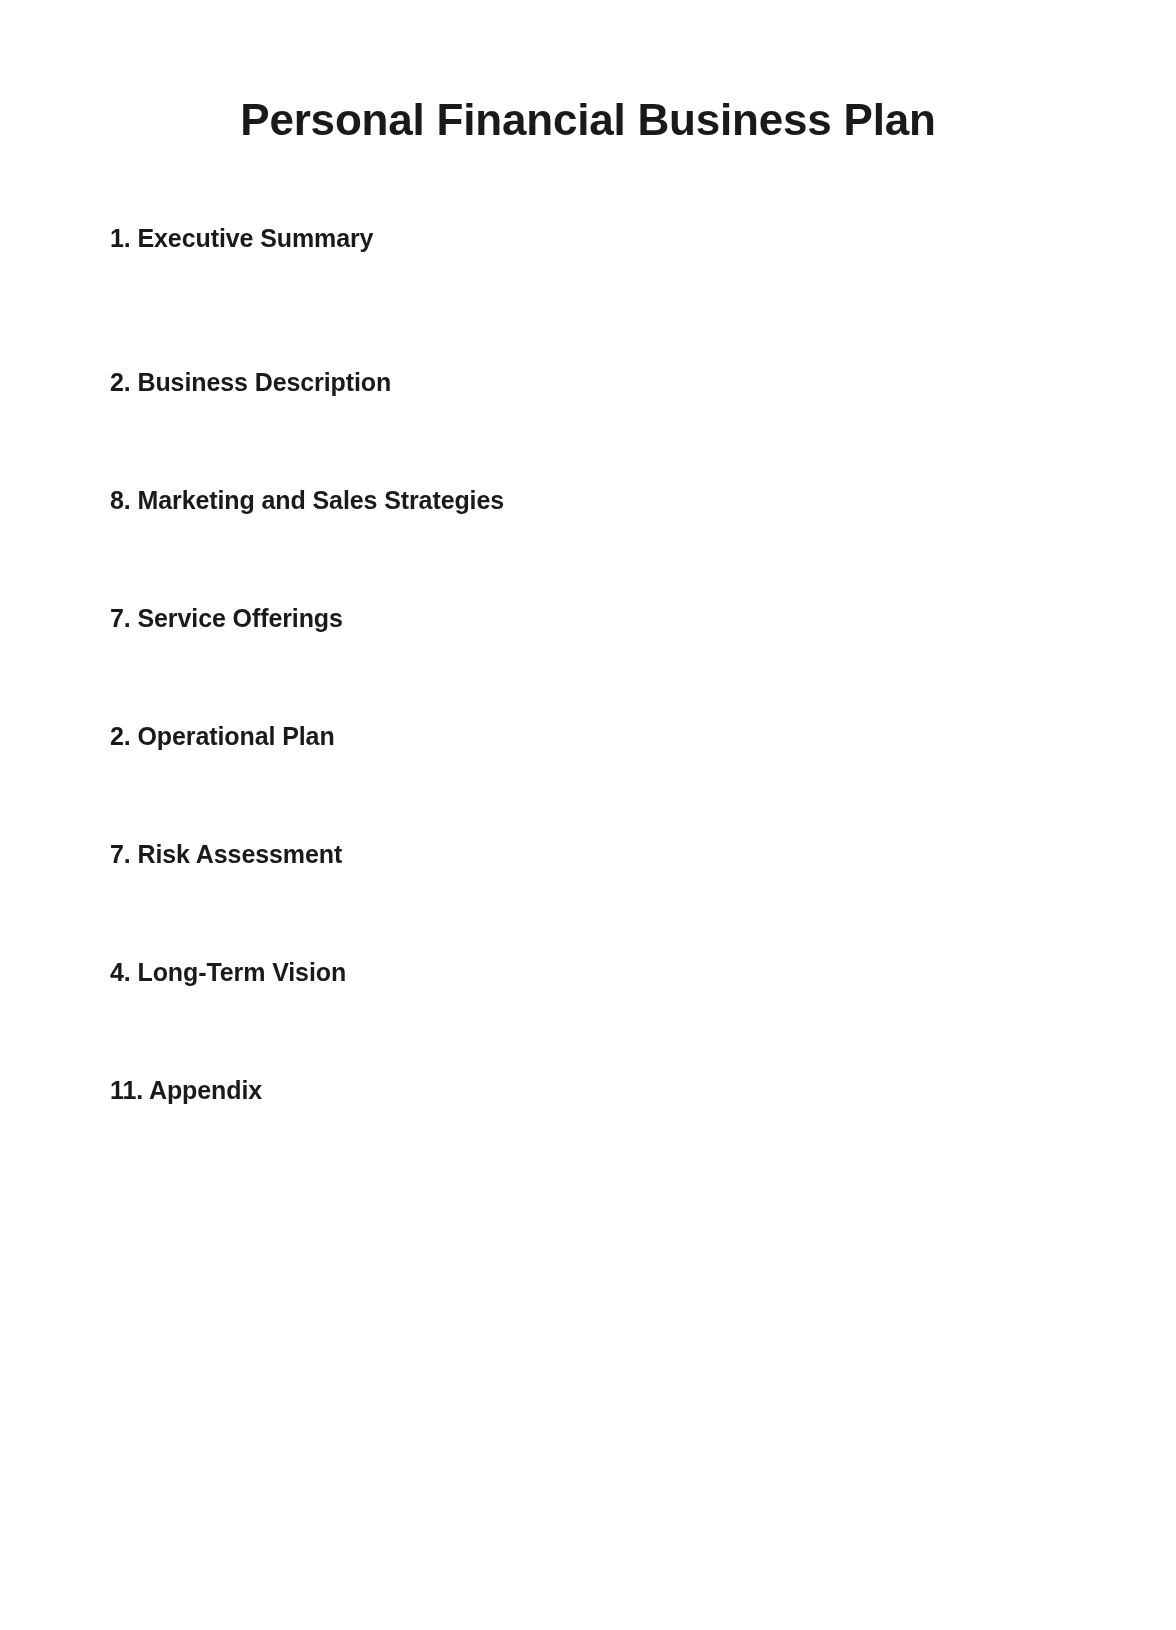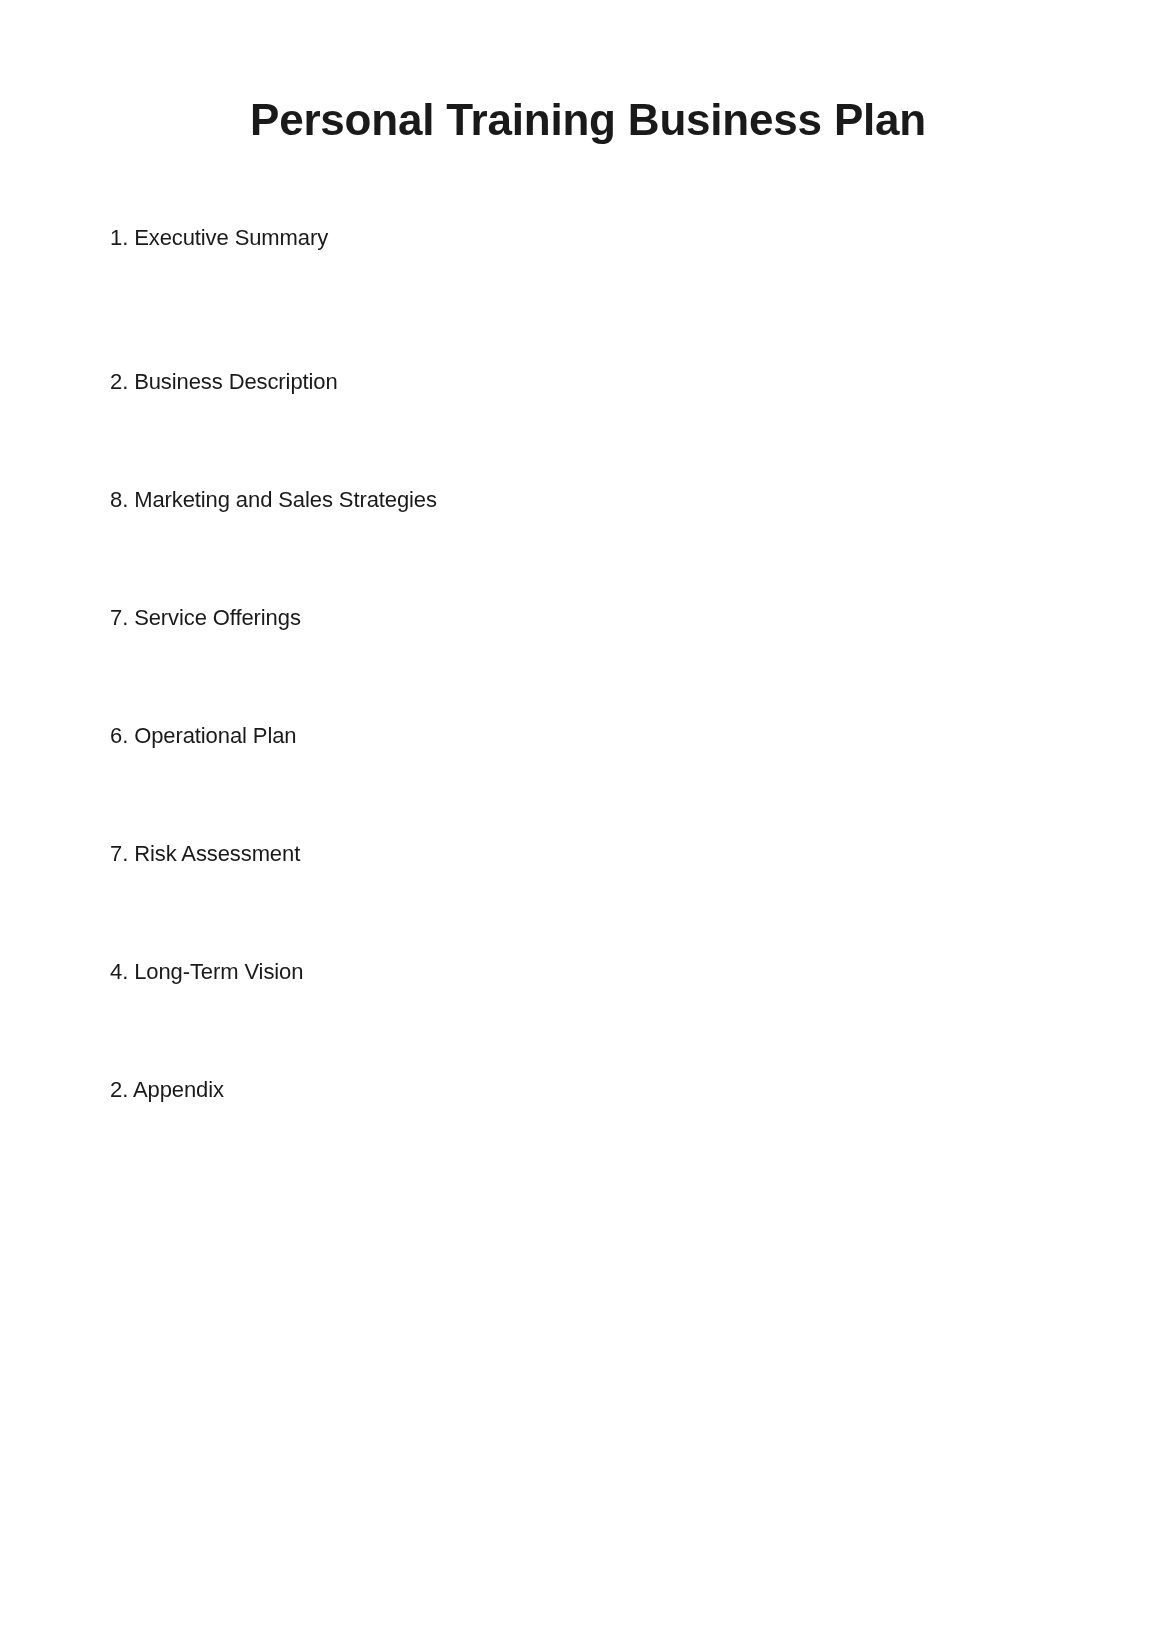--- a/index.html
+++ b/index.html
@@ -27,54 +27,54 @@
       letter-spacing: -0.2px;
       color: #1a1a1a;
     }
     .sections {
       margin-top: 82px;
       padding-left: 110px;
       padding-right: 60px;
     }
     .section-heading {
       margin: 0 0 90px 0;
-      font-size: 22px;
+      font-size: 25px;
       line-height: 28px;
-      font-weight: normal;
+      font-weight: bold;
       letter-spacing: -0.1px;
       color: #1a1a1a;
     }
     .section-heading.gap-lg {
       margin-bottom: 116px;
     }
     .section-heading:last-child {
       margin-bottom: 0;
     }
   </style>
 </head>
 <body>
 
 <div class="page">
 
-  <h1 class="doc-title">Personal Training Business Plan</h1>
+  <h1 class="doc-title">Personal Financial Business Plan</h1>
 
   <div class="sections">
 
     <h2 class="section-heading gap-lg">1. Executive Summary</h2>
 
     <h2 class="section-heading">2. Business Description</h2>
 
 
     <h2 class="section-heading">8. Marketing and Sales Strategies</h2>
 
     <h2 class="section-heading">7. Service Offerings</h2>
 
-    <h2 class="section-heading">6. Operational Plan</h2>
+    <h2 class="section-heading">2. Operational Plan</h2>
 
 
     <h2 class="section-heading">7. Risk Assessment</h2>
 
     <h2 class="section-heading">4. Long-Term Vision</h2>
 
-    <h2 class="section-heading">2. Appendix</h2>
+    <h2 class="section-heading">11. Appendix</h2>
 
   </div>
 </div>
 
 </body></html>

